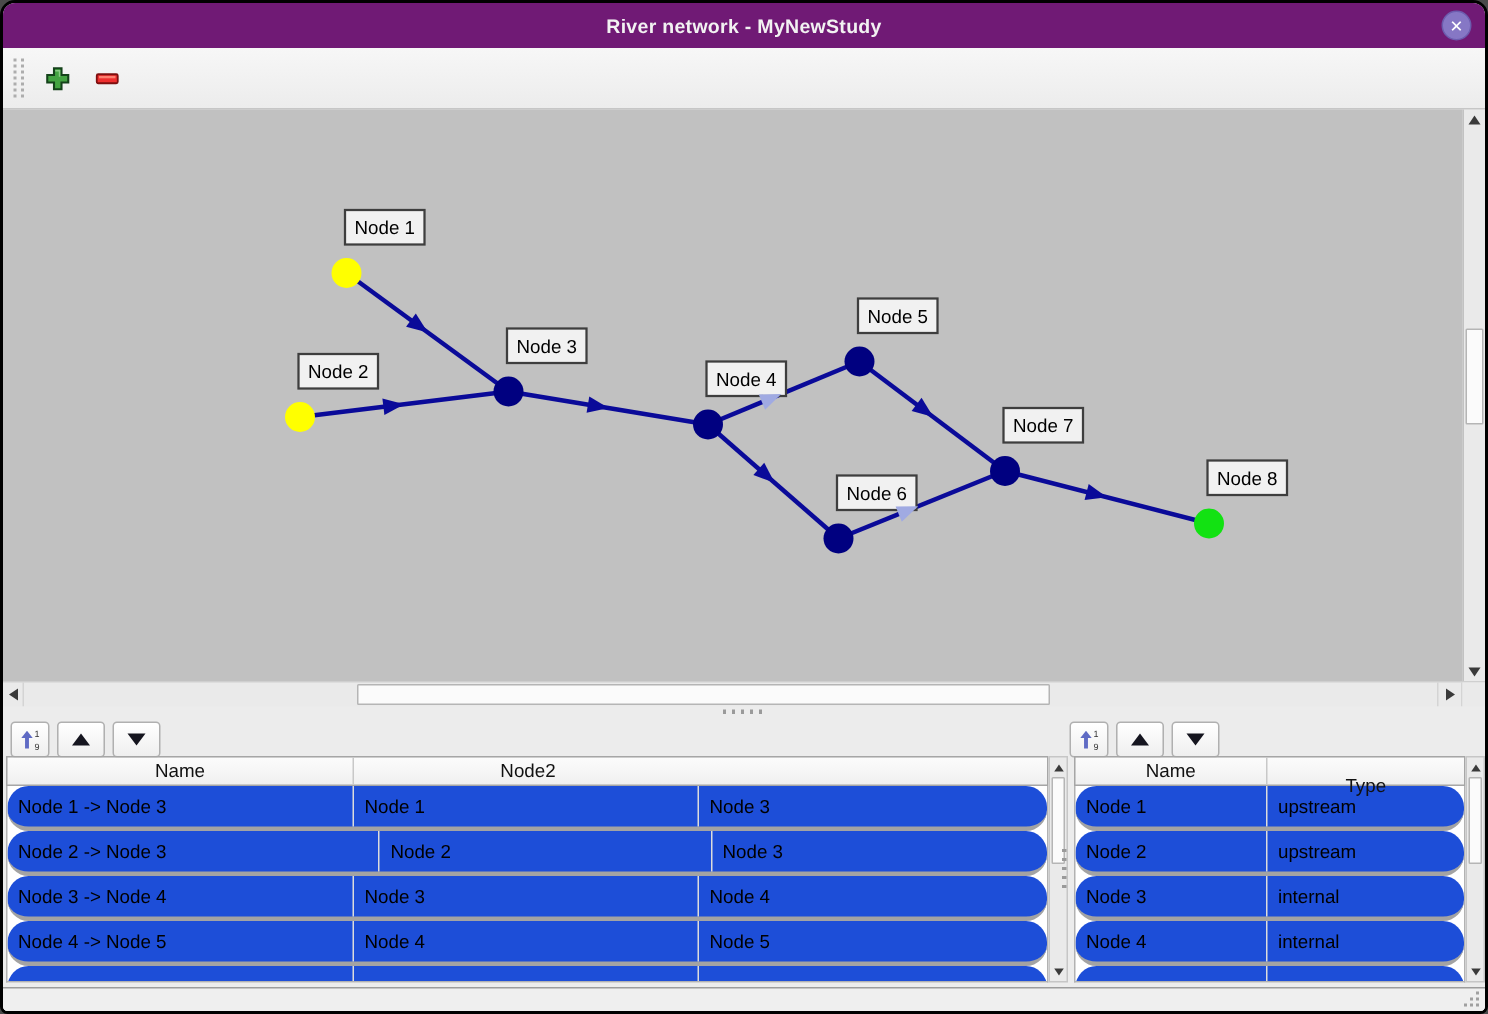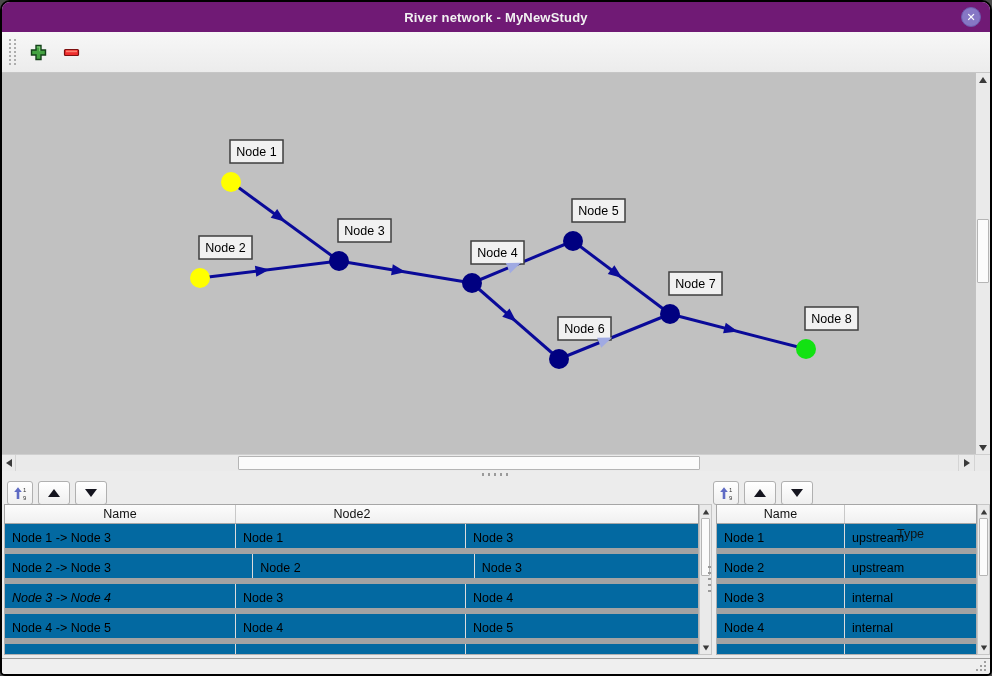--- a/index.html
+++ b/index.html
@@ -43,25 +43,25 @@
   .bottom{flex:0 0 180px;position:relative;background:#ececec;}
   .btn-group{position:absolute;top:3px;display:flex;gap:5px;}
   .mini-btn{height:24px;border:1px solid #b0b0b0;border-radius:3px;background:linear-gradient(#ffffff,#efefef);
             display:flex;align-items:center;justify-content:center;padding:0;}
   .mini-btn.sort{width:26px;}
   .mini-btn.move{width:32px;}
   .mv-up{width:0;height:0;border-left:6px solid transparent;border-right:6px solid transparent;border-bottom:8px solid #15151f;}
   .mv-down{width:0;height:0;border-left:6px solid transparent;border-right:6px solid transparent;border-top:8px solid #15151f;}
   .tbl{position:absolute;top:26px;}
   .thead{display:flex;height:20px;background:linear-gradient(#fcfcfc,#f0f0f0);
-         border:1px solid #a6a6a6;}
+         border:1px solid #a6a6a6;align-items:center;}
   .th{font-size:12.5px;color:#111;text-align:center;line-height:18px;border-right:1px solid #c8c8c8;}
   .th:last-child{border-right:none;}
   .tbody{background:#fff;border:1px solid #b2b2b2;border-top:none;overflow:hidden;height:131px;}
-  .tr{display:flex;height:30px;border-bottom:6px solid #a3a3a3;background:#0369a1;}
+  .tr{display:flex;height:30px;border-bottom:3px solid #a3a3a3;background:#1d4ed8;border-radius:14px;}
   .td{font-size:12.5px;color:#000;line-height:28px;padding-left:7px;border-right:1px solid #dcdcdc;
       white-space:nowrap;overflow:hidden;}
   .td:last-child{border-right:none;}
   .tsb{position:absolute;top:26px;width:13px;height:151px;background:#eaeaea;border:1px solid #c6c6c6;}
   .v-dots{position:absolute;left:706px;top:88px;width:3px;height:26px;
           background:repeating-linear-gradient(#9a9a9a 0 2px,transparent 2px 6px);}
   
   .statusbar{flex:1;background:#efefef;border-top:1px solid #9c9c9c;position:relative;}
   .resize-grip{position:absolute;right:4px;bottom:3px;width:14px;height:10px;}
   .resize-grip i{position:absolute;width:2px;height:2px;background:#a0a0a0;}
@@ -213,21 +213,21 @@
             <div class="td" style="width: 231px;">Node 1 -&gt; Node 3</div>
             <div class="td" style="width: 230px;">Node 1</div>
             <div class="td" style="width: 232px;">Node 3</div>
           </div>
           <div class="tr">
             <div class="td" style="width: 258px;">Node 2 -&gt; Node 3</div>
             <div class="td" style="width: 230px;">Node 2</div>
             <div class="td" style="width: 232px;">Node 3</div>
           </div>
           <div class="tr">
-            <div class="td" style="width: 231px; font-style: italic;">Node 3 -&gt; Node 4</div>
+            <div class="td" style="width: 231px;">Node 3 -&gt; Node 4</div>
             <div class="td" style="width: 230px;">Node 3</div>
             <div class="td" style="width: 232px;">Node 4</div>
           </div>
           <div class="tr">
             <div class="td" style="width: 231px;">Node 4 -&gt; Node 5</div>
             <div class="td" style="width: 230px;">Node 4</div>
             <div class="td" style="width: 232px;">Node 5</div>
           </div>
           <div class="tr">
             <div class="td" style="width: 231px;"></div>

